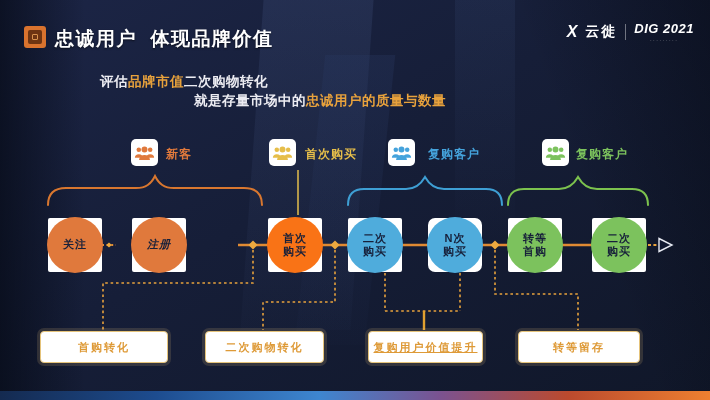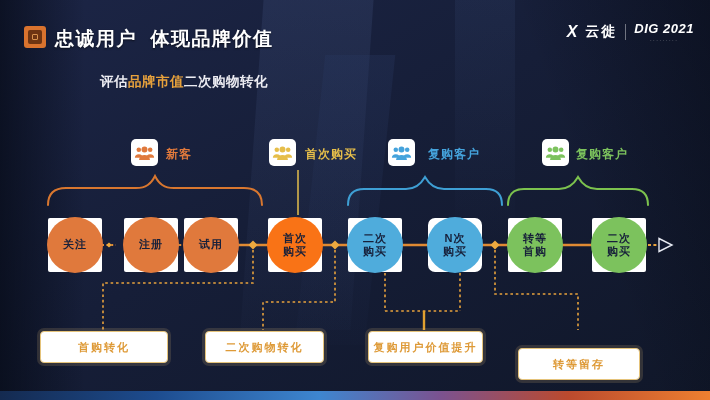--- a/index.html
+++ b/index.html
@@ -55,32 +55,32 @@
   .ln{stroke:#e08a33;stroke-width:2.4;fill:none;}
   .ln-dot{stroke:#e08a33;stroke-width:2;stroke-dasharray:2,2.6;fill:none;}
   .ln-dash{stroke:#e8a23c;stroke-width:2;stroke-dasharray:3,2.4;fill:none;}
   .dm{fill:#eda93f;}
   .elb{stroke:#e8a23c;stroke-width:1.6;stroke-dasharray:2.6,2.8;fill:none;}
   .drop{stroke:#e0a030;stroke-width:2.4;fill:none;}
   .arrowhead{fill:#0f1730;stroke:#e6e9f2;stroke-width:1.4;}
 
   
   .tile{position:absolute;top:218px;width:54px;height:54px;background:#ffffff;border-radius:2px;}
-  .t0{left:48px;} .t1{left:124px;} .t2{left:184px;} .t3{left:268px;}
+  .t0{left:48px;} .t1{left:132px;font-style:italic;} .t2{left:184px;} .t3{left:268px;}
   .t4{left:348px;} .t5{left:428px;border-radius:7px;} .t6{left:508px;} .t7{left:592px;}
   .circle{position:absolute;left:-1px;top:-1px;width:56px;height:56px;border-radius:50%;
           display:flex;align-items:center;justify-content:center;text-align:center;
           font-size:11px;font-weight:800;line-height:1.2;color:#17203a;white-space:pre-line;letter-spacing:1px;}
   .c-or{background:#e0793c;} .c-ye{background:#f97316;} .c-bl{background:#4facdc;} .c-gr{background:#7cc25d;}
 
   
   .bbox{position:absolute;top:331px;height:30px;background:#ffffff;border:1px solid #e5c37a;border-radius:4px;
         box-shadow:0 0 0 3px rgba(229,195,122,.16);display:flex;align-items:center;justify-content:center;
         font-size:11px;font-weight:800;color:#de9a37;letter-spacing:2px;}
-  .b0{left:40px;width:126px;} .b1{left:205px;width:117px;} .b2{left:368px;width:113px;} .b3{left:518px;width:120px;margin-top:17px;}
+  .b0{left:40px;width:126px;} .b1{left:205px;width:117px;} .b2{left:368px;width:113px;text-decoration:underline;} .b3{left:518px;width:120px;}
 </style>
 </head>
 <body>
 
 <div class="page">
 
   <div class="bld bld1"></div>
   <div class="bld bld2"></div>
   <div class="bld bld3"></div>
   <div class="bld shade-left"></div>
@@ -93,20 +93,21 @@
     <span class="logo-mark">X</span>
     <span class="logo-brand">云徙</span>
     <span class="logo-div"></span>
     <span class="logo-event">
       <span class="event-name">DIG 2021</span>
       <span class="event-tagline">·········</span>
     </span>
   </div>
 
   <div class="sub sub-1"><span>评估</span><span class="hl">品牌市值</span><span>二次购物转化</span></div>
+  <div class="sub sub-2"><span>就是存量市场中的</span><span class="hl">忠诚用户的质量与数量</span></div>
 
   <div class="gicon g0">
     <svg width="21" height="16" viewBox="0 0 24 18">
         <g class="f0">
           <circle cx="5.5" cy="5.2" r="2.6"></circle>
           <circle cx="18.5" cy="5.2" r="2.6"></circle>
           <path d="M1,14.5 a4.5,4.2 0 0 1 9,0 z"></path>
           <path d="M14,14.5 a4.5,4.2 0 0 1 9,0 z"></path>
           <circle cx="12" cy="5" r="3.4"></circle>
           <path d="M5.8,17 a6.2,5.6 0 0 1 12.4,0 z"></path>
@@ -177,23 +178,20 @@
     <path class="ln-dash" d="M648,245 H657"></path>
     <path class="arrowhead" d="M659,238.5 L672,245 L659,251.5 Z"></path>
   </svg>
 
   <div class="tile t0">
       <div class="circle c-or">关注</div>
     </div>
   <div class="tile t1">
       <div class="circle c-or">注册</div>
     </div>
-  <div class="tile t2">
-      <div class="circle c-or">试用</div>
-    </div>
   <div class="tile t3">
       <div class="circle c-ye">首次
 购买</div>
     </div>
   <div class="tile t4">
       <div class="circle c-bl">二次
 购买</div>
     </div>
   <div class="tile t5">
       <div class="circle c-bl">N次

